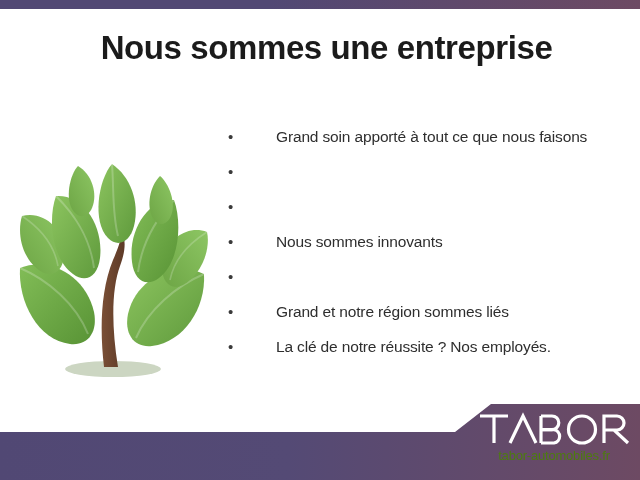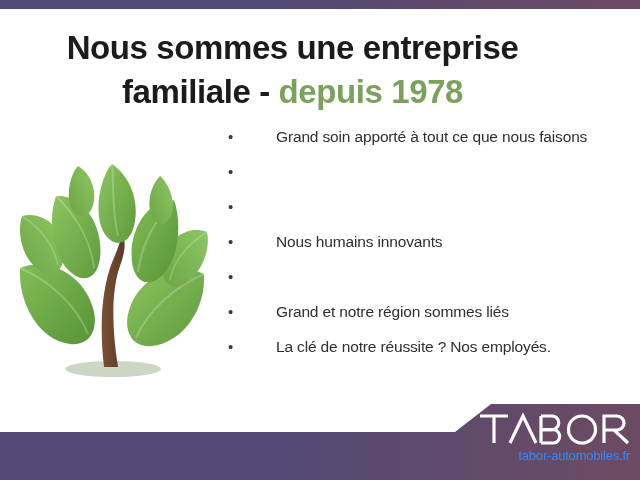--- a/index.html
+++ b/index.html
@@ -39,20 +39,21 @@
     left: 0;
     top: 26px;
     width: 585px;
     text-align: center;
     font-weight: bold;
     font-size: 33px;
     line-height: 44px;
     letter-spacing: -0.4px;
     color: #1b1b1b;
     font-family: "Liberation Sans", sans-serif;
+    padding-left: 34px;
   }
   .heading .line2 {
     display: block;
   }
   .heading .accent {
     color: #7ba25d;
   }
 
   
   .bullets {
@@ -111,38 +112,35 @@
     text-align: center;
   }
   .logo-word {
     height: 34px;
   }
   .logo-word svg { display: block; }
   .logo-tagline {
     margin-top: 2px;
     font-size: 13px;
     line-height: 16px;
-    color: #3b82f6;
+    color: #4d7c0f;
     letter-spacing: -0.2px;
-    text-align: right;
+    text-align: center;
     font-family: "Liberation Sans", sans-serif;
   }
 </style>
 </head>
 <body>
 
 <div id="slide">
 
   <div class="top-strip"></div>
 
   <div class="heading">
     <span>Nous sommes une entreprise</span>
-    <span class="line2">
-      <span>familiale - </span><span class="accent">depuis 1978</span>
-    </span>
   </div>
 
   <div class="tree-wrap">
     <svg width="215" height="235" viewBox="0 0 215 235" xmlns="http://www.w3.org/2000/svg">
       <defs>
         <linearGradient id="lg1" x1="0" y1="0" x2="1" y2="1">
           <stop offset="0" stop-color="#8cc45f"></stop>
             <stop offset="1" stop-color="#5f9a3c"></stop>
         </linearGradient>
         <linearGradient id="lg2" x1="0" y1="0" x2="1" y2="1">
@@ -224,21 +222,21 @@
       <span class="bullet-text">Grand soin apporté à tout ce que nous faisons</span>
     </div>
     <div class="bullet-row">
       <span class="bullet-dot">•</span>
     </div>
     <div class="bullet-row">
       <span class="bullet-dot">•</span>
     </div>
     <div class="bullet-row">
       <span class="bullet-dot">•</span>
-      <span class="bullet-text">Nous humains innovants</span>
+      <span class="bullet-text">Nous sommes innovants</span>
     </div>
     <div class="bullet-row">
       <span class="bullet-dot">•</span>
     </div>
     <div class="bullet-row">
       <span class="bullet-dot">•</span>
       <span class="bullet-text">Grand et notre région sommes liés</span>
     </div>
     <div class="bullet-row">
       <span class="bullet-dot">•</span>

